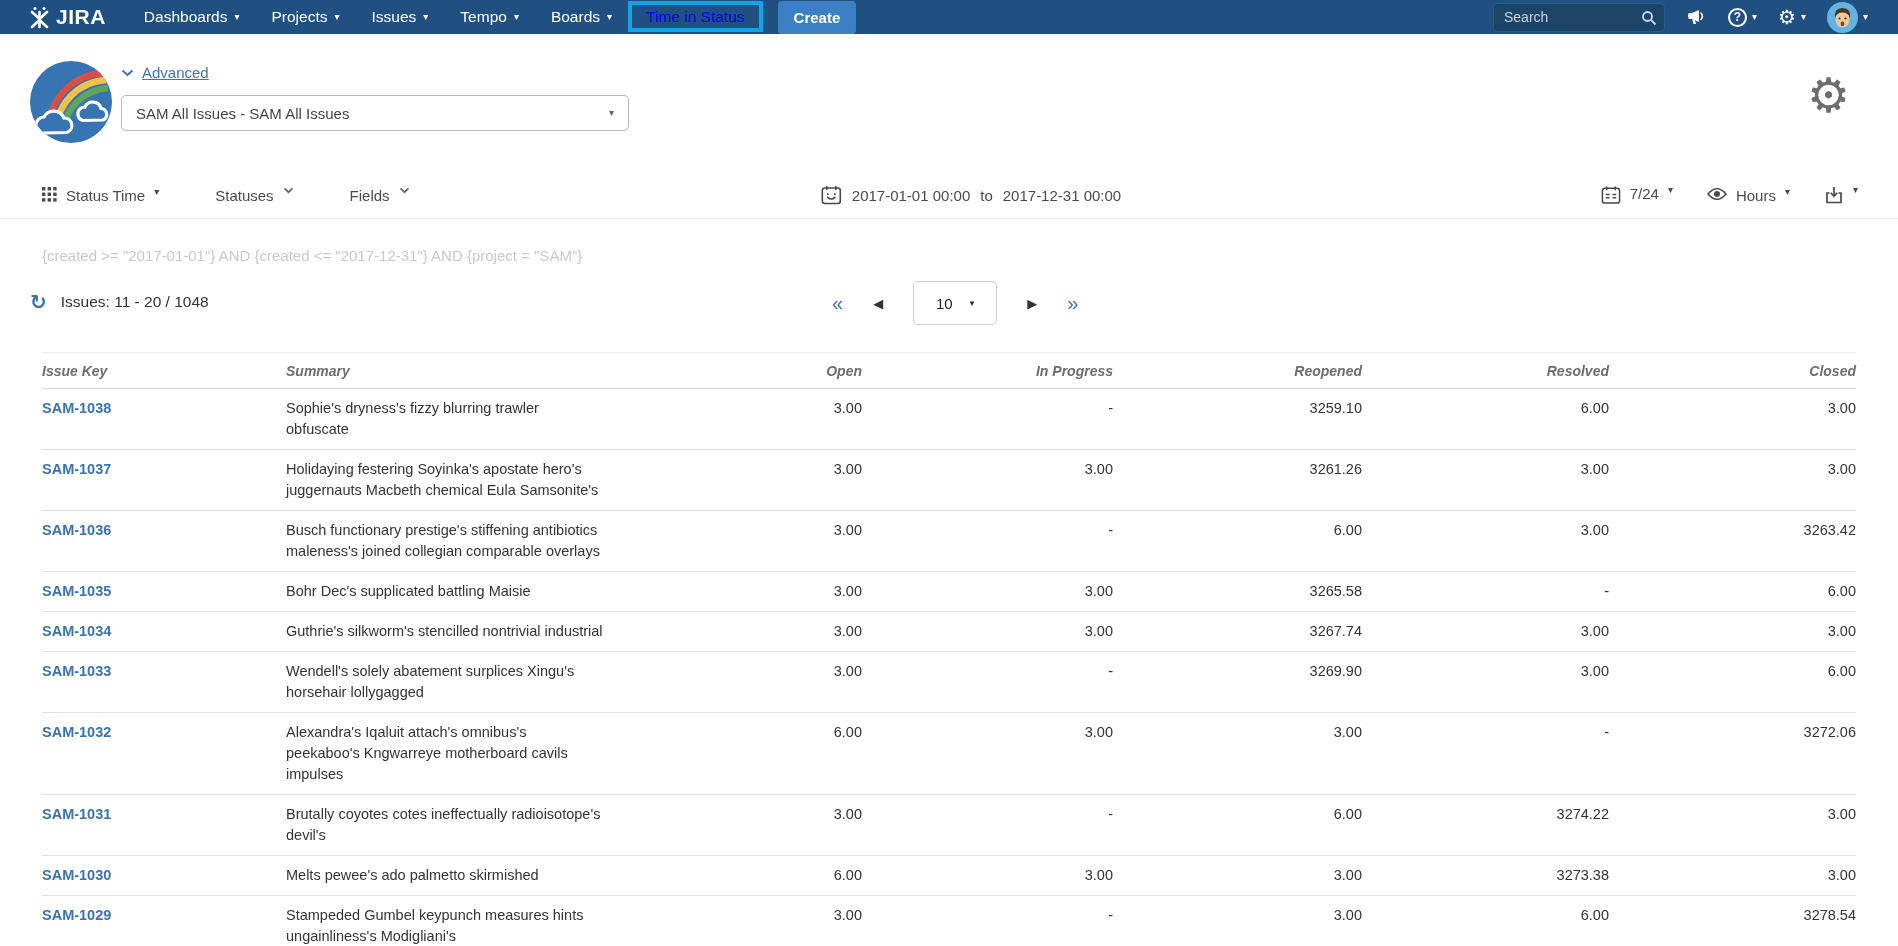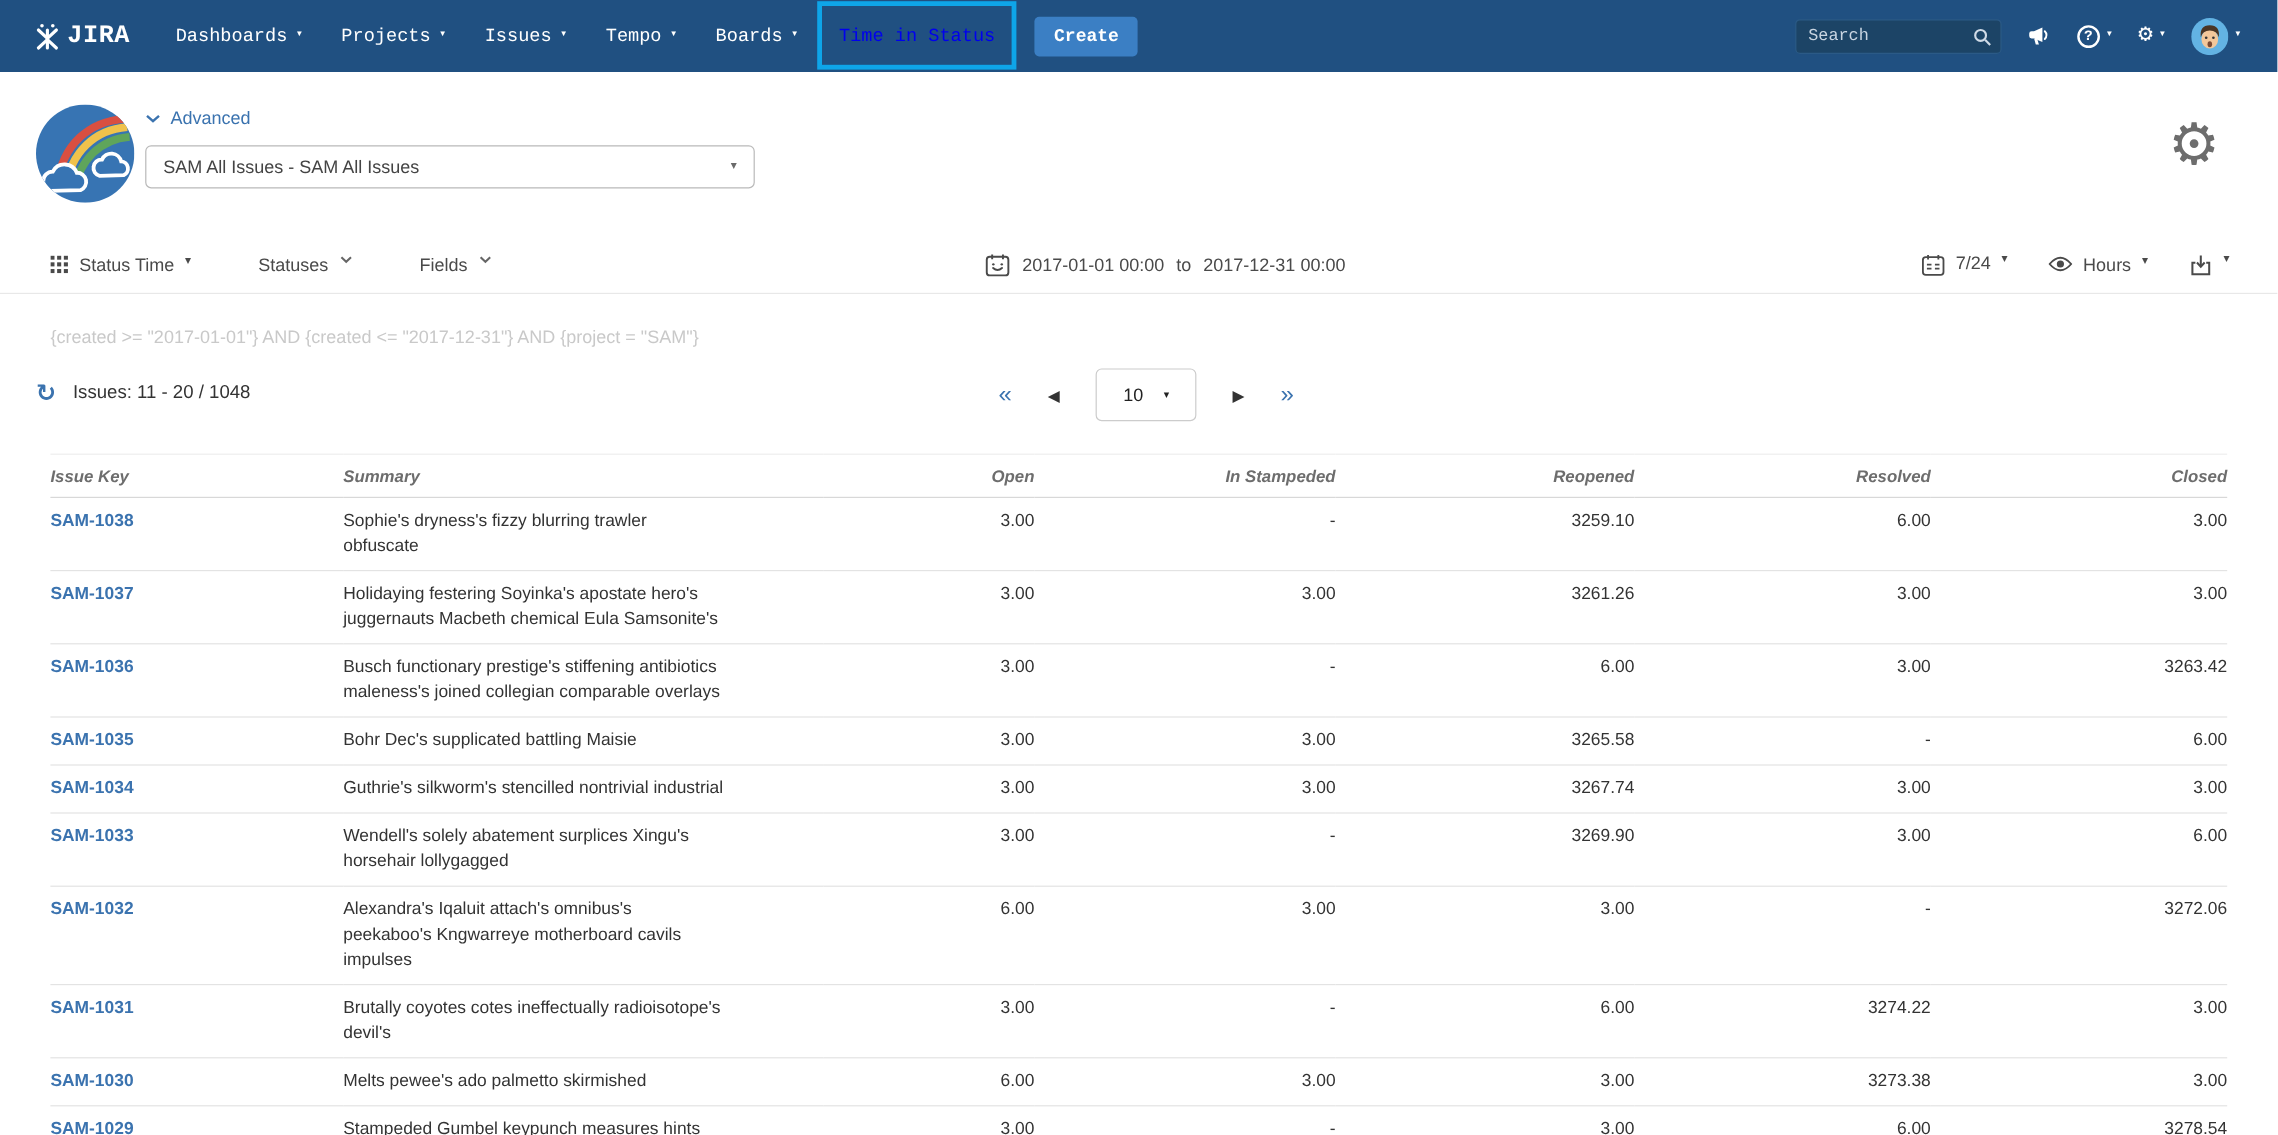--- a/index.html
+++ b/index.html
@@ -4,42 +4,42 @@
 <style>
   * { box-sizing: border-box; }
   html,body { margin:0; padding:0; }
   body {
     width:1898px; height:946px; overflow:hidden; background:#fff;
     font-family:"Liberation Sans","DejaVu Sans",sans-serif; color:#333;
   }
   a { text-decoration:none; }
 
   
-  .topnav { height:60px; background:#205081; display:flex; align-items:stretch; color:#fff;font-family:Liberation Mono, monospace; }
+  .topnav { height:34px; background:#205081; display:flex; align-items:stretch; color:#fff; }
   .brand { display:flex; align-items:center; gap:5px; padding:0 22px 0 28px; font-weight:bold; font-size:21px; color:#fff; letter-spacing:.5px; }
   .nav-items { display:flex; align-items:stretch;text-align:center; }
   .nav-item { display:flex; align-items:center; gap:7px; padding:0 16px; font-size:15.5px; color:#fff; cursor:pointer; }
   .caret { font-size:10px; line-height:1; }
   .nav-highlight { display:flex; align-items:center; border:4px solid #0ea5e9; margin:1px 0 2px; padding:0 14px; font-size:15.5px; cursor:pointer; }
   .create-btn { background:#3b7fc4; color:#fff; font-weight:bold; font-size:15px; border:none; border-radius:4px; padding:8px 16px; margin:auto 0 auto 15px; cursor:pointer; font-family:inherit; }
   .nav-right { margin-left:auto; display:flex; align-items:center; gap:21px; padding-right:30px; }
   .search-wrap { position:relative; }
   .search-input { width:172px; height:29px; background:#1c4466; border:1px solid #2b5a86; border-radius:4px; color:#fff; padding:0 30px 0 10px; font-size:14px; font-family:inherit; outline:none; }
   .search-input::placeholder { color:#c9d5e2; }
   .search-icon { position:absolute; right:8px; top:7px; }
   .nav-icon-btn { display:flex; align-items:center; gap:5px; cursor:pointer; }
   .help-circle { width:19px; height:19px; border:2px solid #fff; border-radius:50%; display:flex; align-items:center; justify-content:center; font-size:12px; font-weight:bold; }
   .gear-glyph { font-size:20px; line-height:1; }
 
   
   .app-header { position:relative; height:138px; }
   .app-logo { position:absolute; left:30px; top:27px; }
   .header-controls { position:absolute; left:121px; top:30px; }
   .advanced { display:flex; align-items:center; gap:8px; font-size:15px; cursor:pointer; }
-  .advanced a { color:#3b73af; }
+  .advanced a { color:#3b73af; text-decoration:underline; }
   .filter-select { margin-top:14px; width:508px; height:36px; border:1px solid #b9b9b9; border-radius:5px; display:flex; align-items:center; justify-content:space-between; padding:0 14px; font-size:15px; color:#444; cursor:pointer; background:#fff; }
   .filter-select .caret { color:#6a6a6a; }
   .big-gear { position:absolute; right:48px; top:38px; font-size:48px; color:#6d6d6d; line-height:1; cursor:pointer; }
 
   
   .toolbar { height:47px; border-bottom:1px solid #e8e8e8; display:flex; align-items:center; padding:0 40px 0 42px; position:relative; font-size:15px; color:#4a4a4a; }
   .tb-left { display:flex; align-items:center; gap:56px; }
   .tb-item { display:flex; gap:9px; cursor:pointer; }
   .tb-item .caret { color:#4a4a4a; }
   .tb-center { position:absolute; left:calc(50% + 22px); transform:translateX(-50%); display:flex; align-items:center; gap:10px; cursor:pointer; }
@@ -289,21 +289,21 @@
     <col style="width:251px">
       <col style="width:249px">
       <col style="width:247px">
       <col style="width:247px">
   </colgroup>
   <thead>
     <tr>
       <th>Issue Key</th>
       <th>Summary</th>
       <th class="num">Open</th>
-      <th class="num">In Stampeded</th>
+      <th class="num">In Progress</th>
       <th class="num">Reopened</th>
       <th class="num">Resolved</th>
       <th class="num">Closed</th>
     </tr>
   </thead>
   <tbody>
       <tr>
         <td class="key"><a href="#">SAM-1038</a></td>
         <td class="summary">
           <div>Sophie's dryness's fizzy blurring trawler

